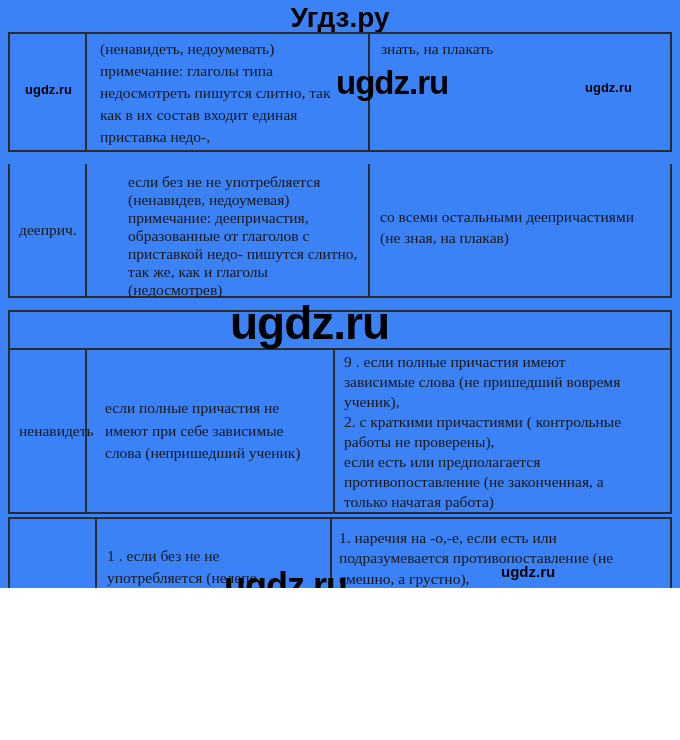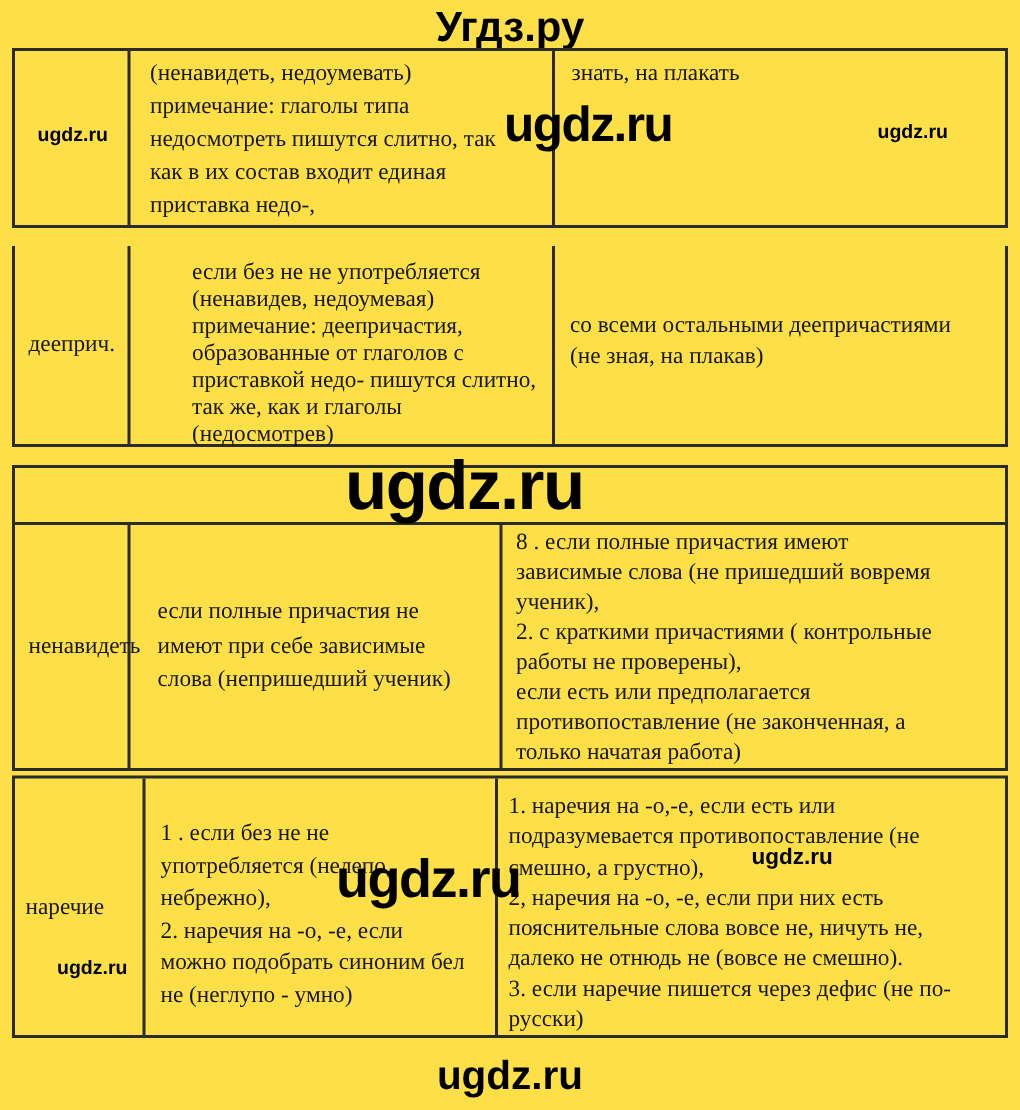--- a/index.html
+++ b/index.html
@@ -1,20 +1,20 @@
 <!DOCTYPE html>
 <html><head>
 <meta charset="utf-8">
 <style>
   * { margin:0; padding:0; box-sizing:border-box; }
   html,body { background:#ffffff; }
   .page {
     position:relative;
-    width:680px; height:740px;
-    background:#fde047;
+    width:680px; height:588px;
+    background:#3b82f6;
     font-family:"Liberation Serif", serif;
     color:#1a1a1a;
     overflow:hidden;
   }
 
   .header-title {
     position:absolute; top:2px; left:0; width:680px;
     text-align:center; font-size:28px; letter-spacing:0px;
     font-family:"Liberation Sans", sans-serif; font-weight:bold; color:#000;
   }
@@ -128,21 +128,21 @@
   </div>
 
   <div class="row r4">
     <div class="cell c1 label-cell">ненавидеть</div>
     <div class="cell c2">
       <div class="txt">если полные причастия не
 имеют при себе зависимые
 слова (непришедший ученик)</div>
     </div>
     <div class="cell c3">
-      <div class="txt">8 . если полные причастия имеют
+      <div class="txt">9 . если полные причастия имеют
 зависимые слова (не пришедший вовремя
 ученик),
 2. с краткими причастиями ( контрольные
 работы не проверены),
 если есть или предполагается
 противопоставление (не законченная, а
 только начатая работа)</div>
     </div>
   </div>
 

